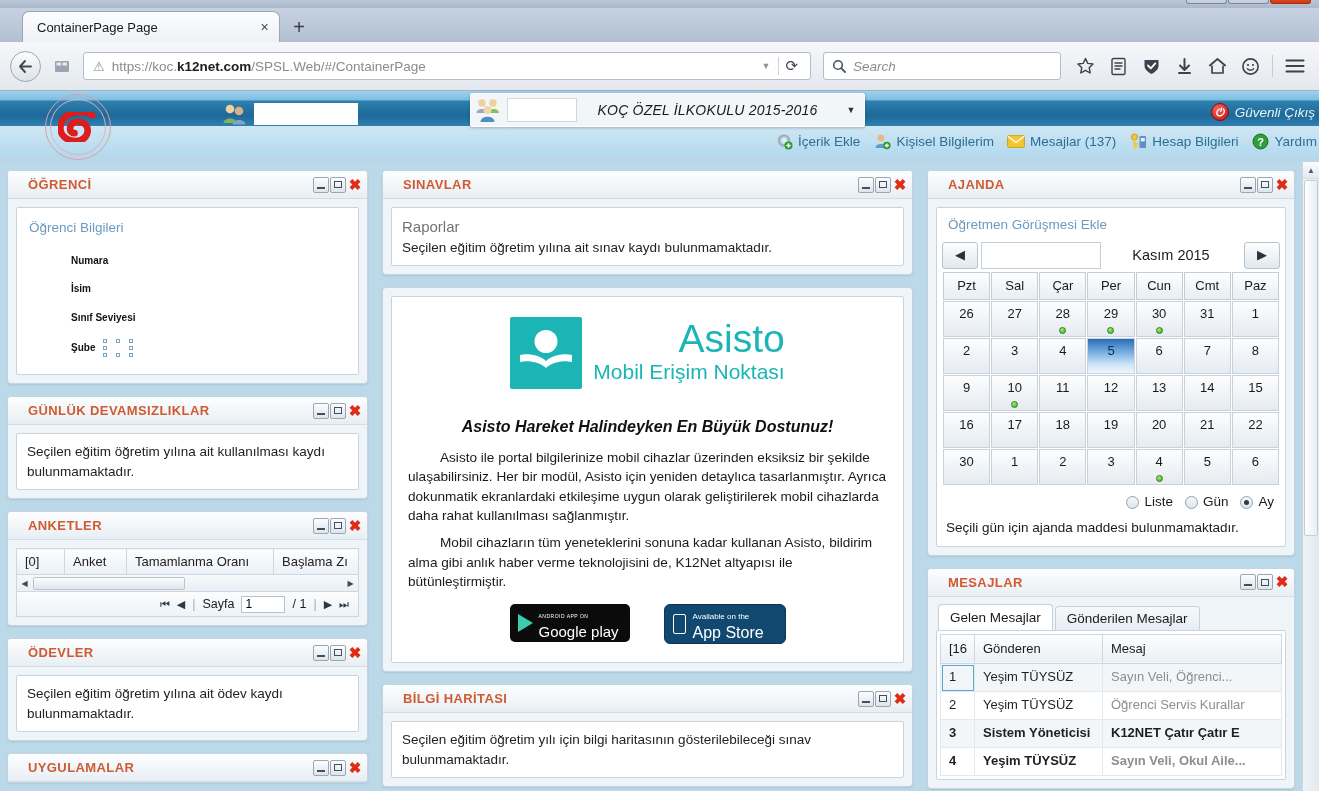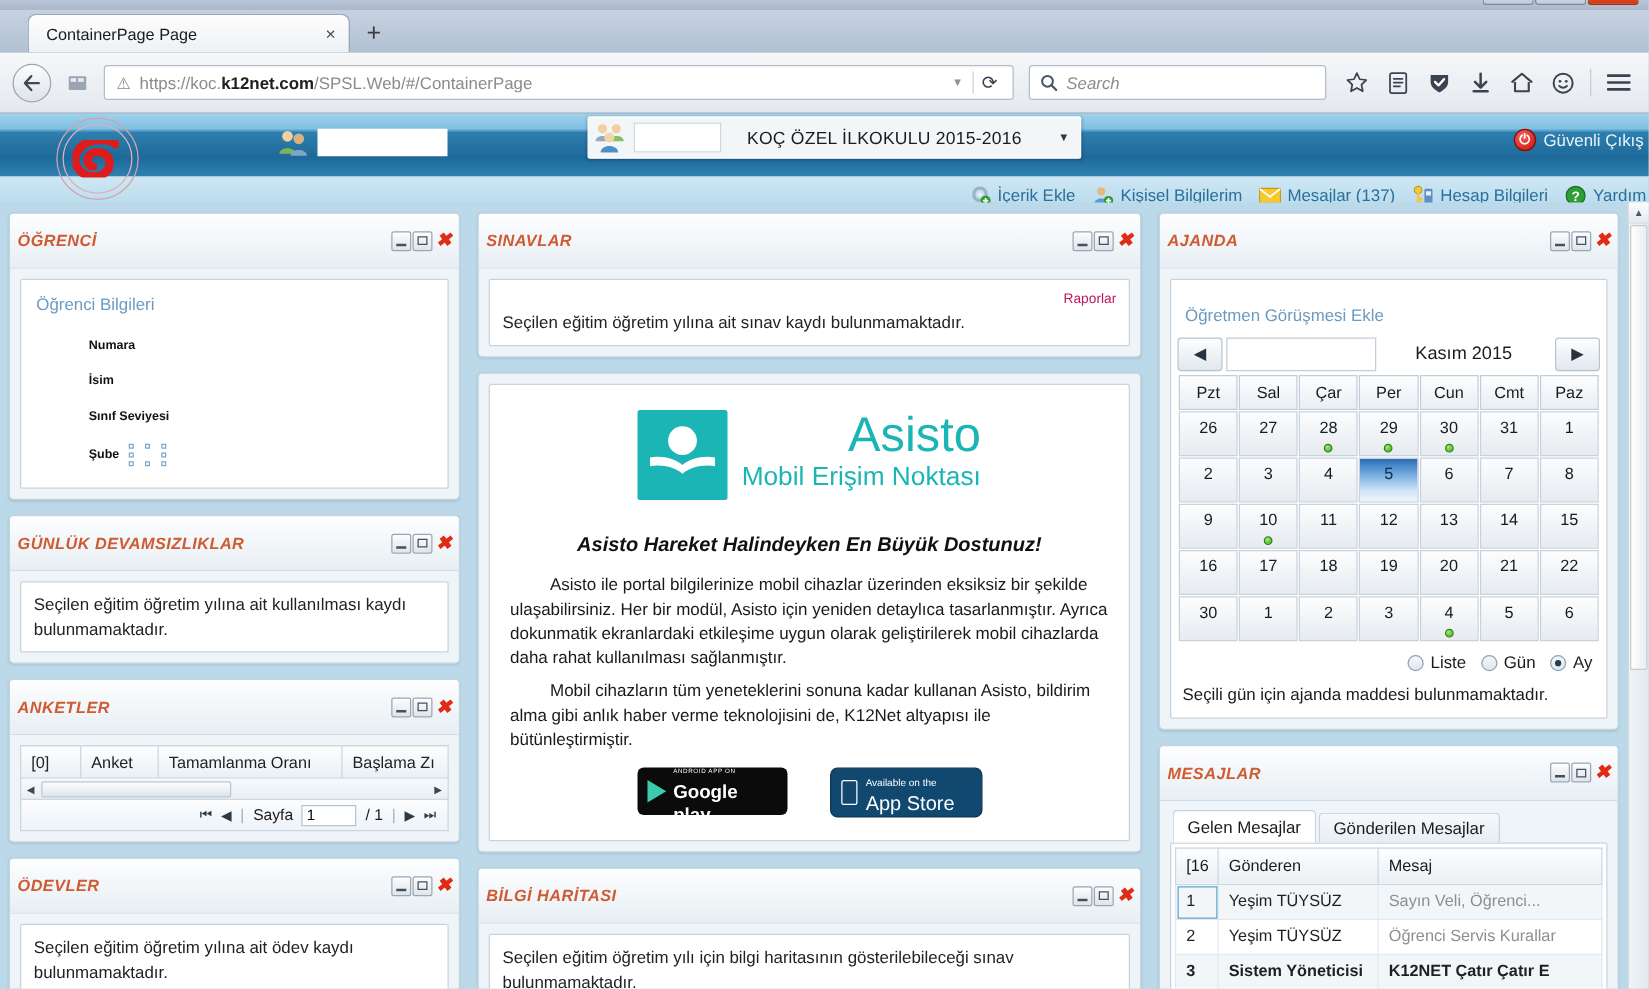--- a/index.html
+++ b/index.html
@@ -102,23 +102,24 @@
   .search-ph { color: #8d8d8d; font-size: 13.5px; font-style: italic; }
   .nav-icons { display: flex; align-items: center; gap: 4px; margin-left: 6px; }
   .nav-ic {
     width: 29px; height: 29px; display: flex; align-items: center;
     justify-content: center; cursor: pointer; color: #3b4350;
   }
   .nav-sep { width: 1px; height: 22px; background: #c6ccd4; margin: 0 3px; }
 
   
   .portal-header {
-    height: 50px; position: relative;
+    height: 35px; position: relative;
     background: linear-gradient(to bottom, #9fd2ec 0%, #7fc0e4 24%, #2e7fae 30%, #1d699a 70%, #2f81b0 100%);
     overflow: visible;
+    font-style: italic;
   }
   .logo-seal {
     position: absolute; left: 45px; top: 3px;
     width: 66px; height: 66px; border-radius: 50%;
     border: 1.5px solid #d8a0a8;
     display: flex; align-items: center; justify-content: center;
     z-index: 5;
   }
   .logo-seal::before {
     content: ""; position: absolute; inset: 4px; border-radius: 50%;
@@ -183,27 +184,26 @@
   .col-right { width: 382px; }
 
   .panel {
     background: #eef4f8;
     border: 1px solid #c5d4de;
     border-radius: 4px;
     margin-bottom: 12px;
     box-shadow: 0 1px 2px rgba(0,0,0,.09);
   }
   .panel-head {
-    height: 44px;
+    height: 28px;
     background: linear-gradient(to bottom, #fdfeff 0%, #f2f6f9 52%, #e7eef3 100%);
     border-bottom: 1px solid #d2dde5;
     border-radius: 3px 3px 0 0;
     display: flex; align-items: center;
-    padding: 0 4px 0 6px;
-    font-style: italic;
+    padding: 0 4px 0 20px;
   }
   .panel-title {
     flex: 1; color: #d05b32; font-weight: bold; font-size: 13px;
     letter-spacing: .4px;
   }
   .panel-tools { display: flex; align-items: center; gap: 1px; }
   .ptool {
     width: 16px; height: 16px; cursor: pointer;
     display: flex; align-items: center; justify-content: center;
     border: 1px solid #9aa7b2; border-radius: 2px;
@@ -254,21 +254,21 @@
     gap: 7px; padding-right: 9px; font-size: 12.5px; color: #1b1b1b;
   }
   .pager .pg-ic { cursor: pointer; color: #2c3944; font-size: 11px; }
   .pager input {
     width: 44px; height: 17px; border: 1px solid #b6c3cd;
     font-size: 12px; padding: 0 3px; font-family: inherit;
   }
   .pager .vs { color: #9fb0bd; }
 
   
-  .raporlar-link { color: #be185d; font-size: 11px; text-align: right; cursor: pointer; }
+  .raporlar-link { color: #737373; font-size: 15px; cursor: pointer; }
 
   
   .asisto-wrap { text-align: center; padding: 14px 0 6px; }
   .asisto-logo { display: inline-flex; align-items: center; gap: 11px; }
   .asisto-mark {
     width: 72px; height: 72px; background: #1cb5b5; border-radius: 2px;
     position: relative;
   }
   .asisto-mark .head {
     position: absolute; left: 50%; top: 13px; transform: translateX(-50%);
@@ -292,21 +292,21 @@
   .badge-gp {
     width: 120px; height: 38px; background: #0b0b0b; border-radius: 5px;
     display: flex; align-items: center; padding: 0 8px; gap: 6px;
   }
   .gp-tri {
     width: 0; height: 0; border-left: 15px solid #3bccb0;
     border-top: 9px solid transparent; border-bottom: 9px solid transparent;
   }
   .gp-txt { color: #fff; }
   .gp-small { font-size: 5px; letter-spacing: .5px; }
-  .gp-big { font-size: 15px; font-weight: 700; line-height: 1.05; }
+  .gp-big { font-size: 15px; font-weight: 400; line-height: 1.05; }
   .badge-as {
     width: 122px; height: 40px; background: #11486f; border-radius: 6px;
     display: flex; align-items: center; padding: 0 8px; gap: 7px;
     border: 1px solid #0c3654;
   }
   .as-phone { width: 13px; height: 20px; border: 1.5px solid #fff; border-radius: 2px; }
   .as-small { font-size: 8px; color: #fff; }
   .as-big { font-size: 16px; color: #fff; font-weight: 400; line-height: 1.05; }
 
   
@@ -818,21 +818,21 @@
             <span class="ptool min">
                 <i></i>
               </span>
             <span class="ptool max">
                 <i></i>
               </span>
             <span class="ptool close">✖</span>
           </span>
         </div>
         <div class="panel-body">
-          <div class="box" style="padding:15px 5px 5px">
+          <div class="box" style="padding:3px 5px 5px">
             <div class="ag-legend">Öğretmen Görüşmesi Ekle</div>
             <div class="cal-nav">
               <div class="cal-arrow">◀</div>
               <div class="cal-monthwrap">
                 <div class="cal-blank"></div>
                 <div class="cal-month">Kasım 2015</div>
               </div>
               <div class="cal-arrow">▶</div>
             </div>
             <table class="cal-grid">

